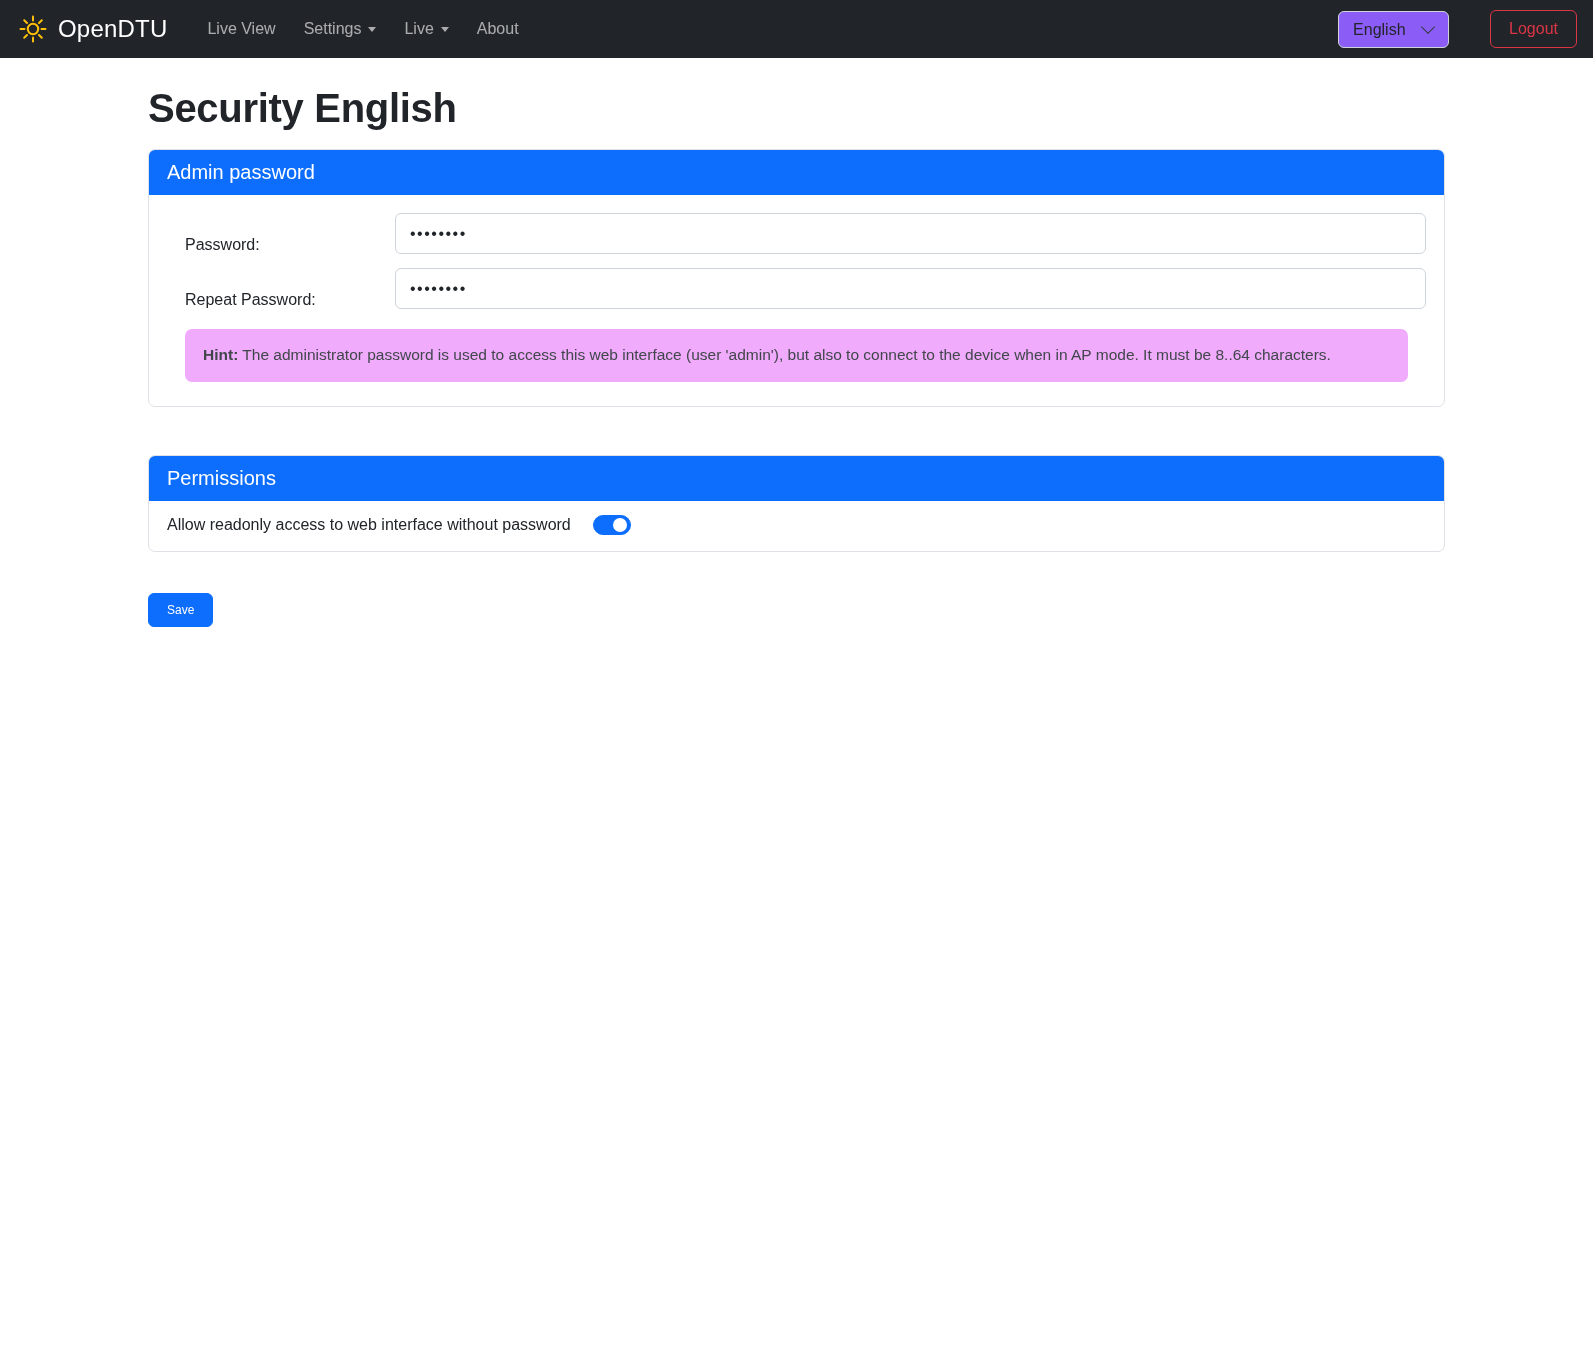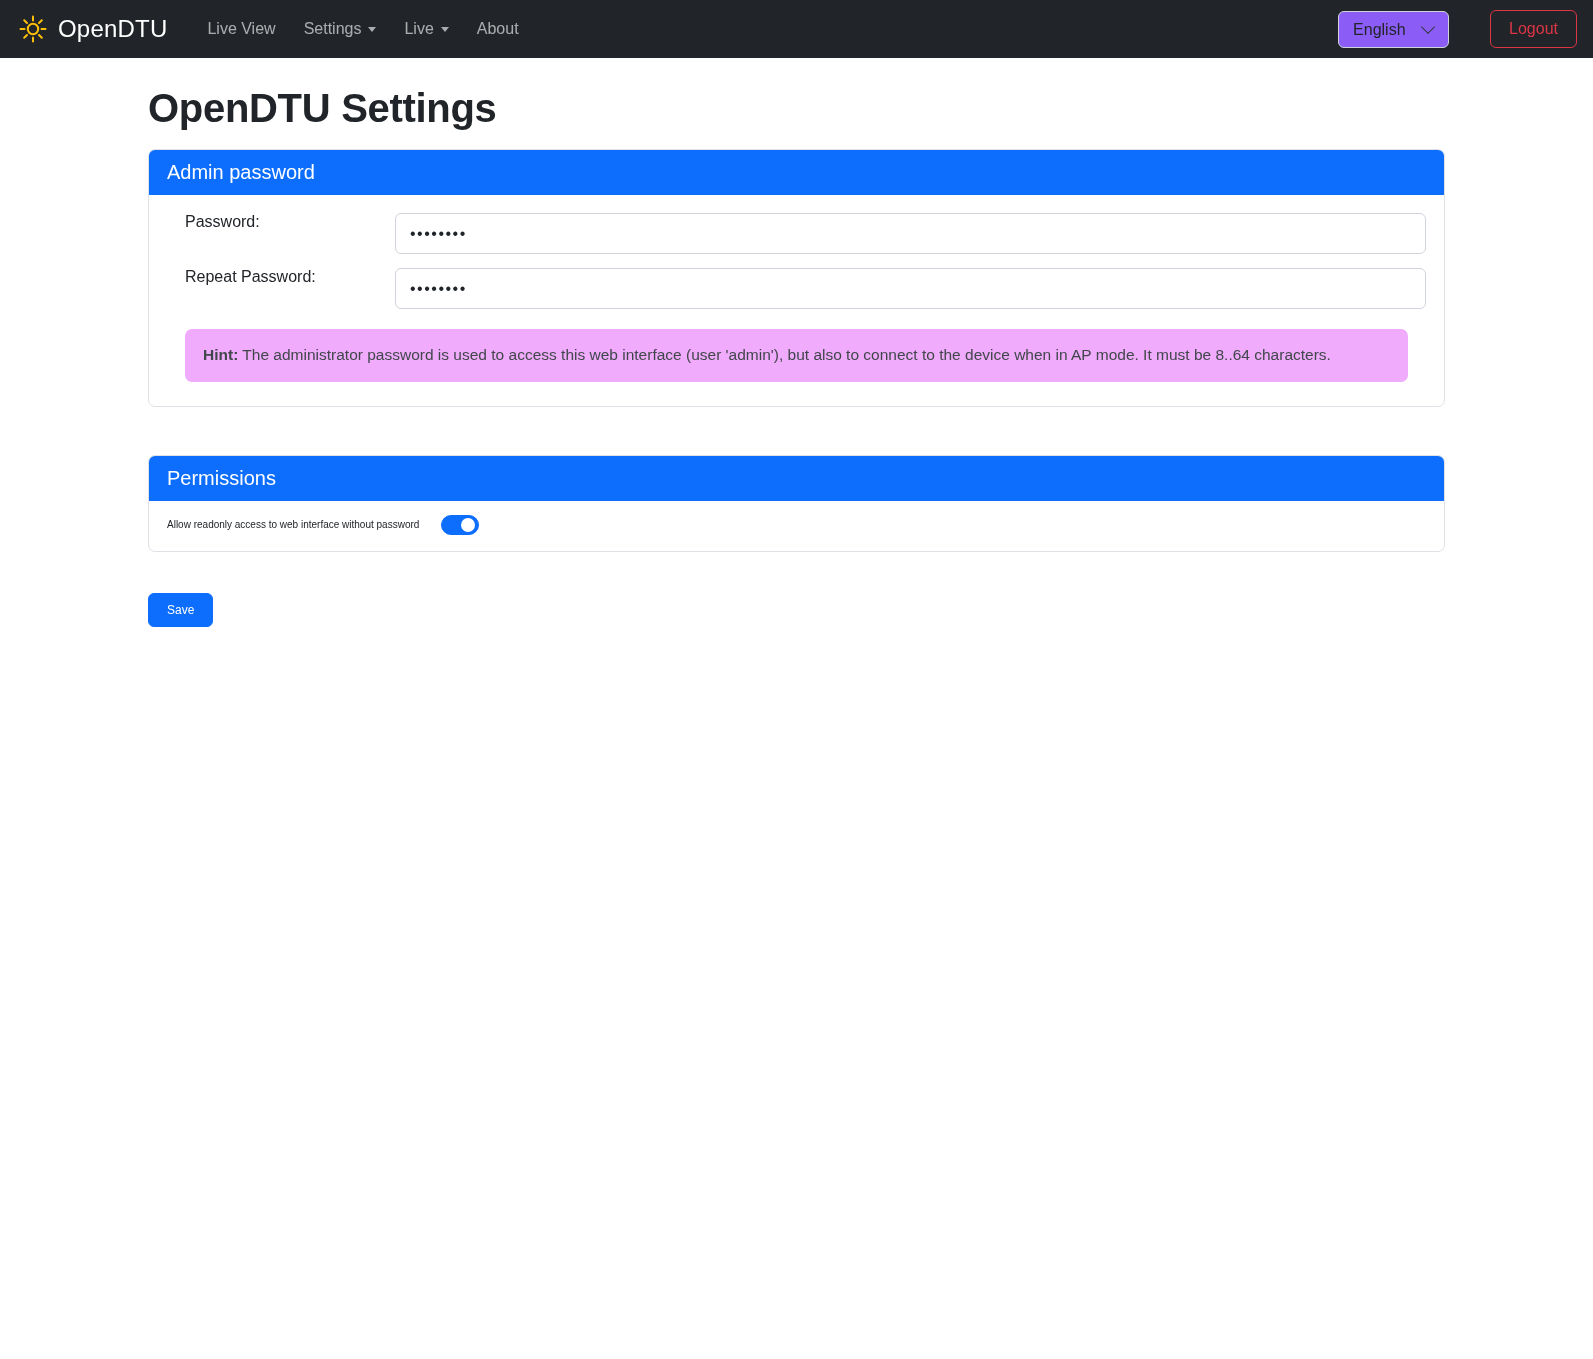--- a/index.html
+++ b/index.html
@@ -124,21 +124,21 @@
     background: #0d6efd;
     color: #ffffff;
     font-size: 20px;
     padding: 11px 18px;
   }
   .card-body {
     padding: 18px 18px 18px 18px;
   }
   .form-row {
     display: flex;
-    align-items: flex-start;
+    align-items: flex-end;
     margin-bottom: 14px;
   }
   .form-label {
     width: 228px;
     font-size: 16px;
     color: #212529;
     padding-left: 18px;
   }
   .form-control {
     flex: 1;
@@ -162,21 +162,21 @@
     line-height: 1.35;
   }
   .hint b { font-weight: 700; }
 
   .perm-row {
     display: flex;
     align-items: center;
     padding: 14px 18px 16px 18px;
   }
   .perm-label {
-    font-size: 10px;
+    font-size: 16px;
     color: #212529;
     margin-right: 22px;
   }
   
   .toggle {
     width: 38px;
     height: 20px;
     background: #0d6efd;
     border: 1px solid #0d6efd;
     border-radius: 12px;
@@ -253,21 +253,21 @@
       <select class="lang-select">
         <option>English</option>
       </select>
     </span>
     <button class="logout-btn">Logout</button>
   </div>
 </div>
 
 <div class="page">
 
-  <h1 class="page-title">OpenDTU Settings</h1>
+  <h1 class="page-title">Security English</h1>
 
   
   <div class="container">
     <div class="card">
       <div class="card-header">Admin password</div>
       <div class="card-body">
 
         <div class="form-row">
           <label class="form-label">Password:</label>
           <input class="form-control" type="text" value="••••••••" style="">

